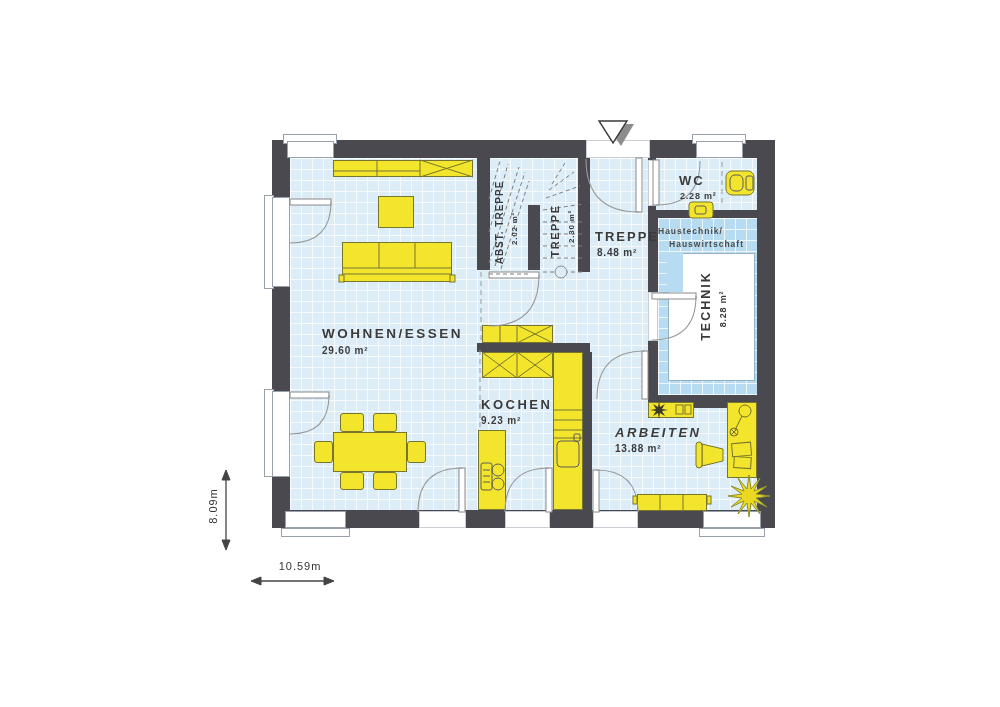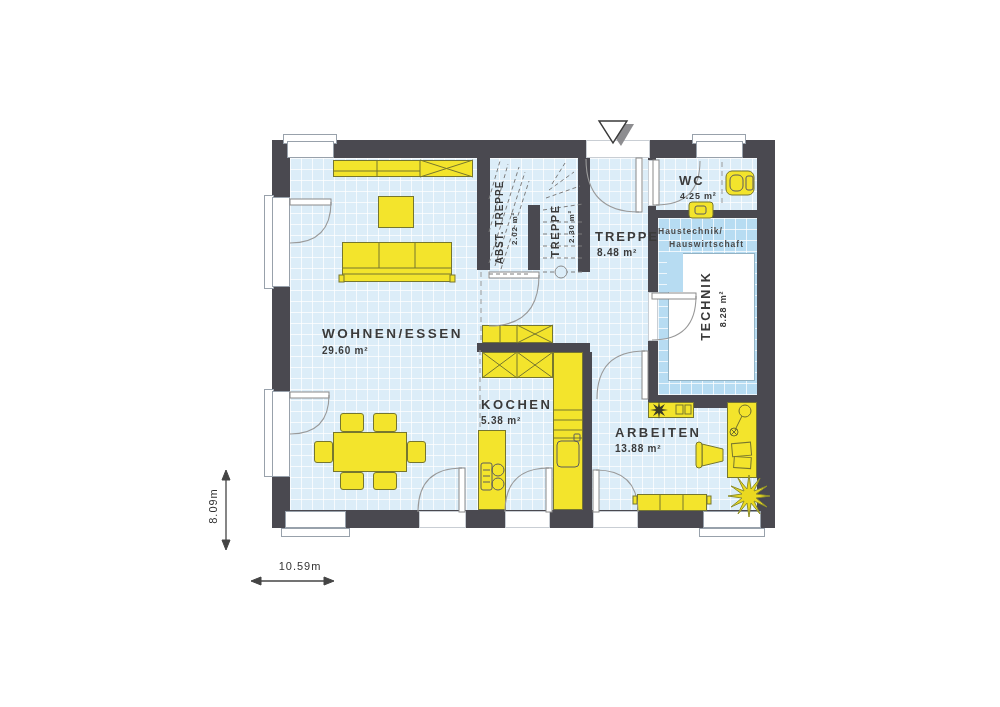--- a/index.html
+++ b/index.html
@@ -206,30 +206,30 @@
       <line x1="256" y1="581" x2="329" y2="581" stroke-width="1.3"></line>
       <polygon points="251,581 261,577 261,585"></polygon>
       <polygon points="334,581 324,577 324,585"></polygon>
     </g>
   </svg>
 
   <div class="lbl room-name" style="left:322px;top:326px;font-size:13.5px;">WOHNEN/ESSEN</div>
   <div class="lbl room-area" style="left:322px;top:345px;">29.60 m²</div>
 
   <div class="lbl room-name" style="left:481px;top:397px;">KOCHEN</div>
-  <div class="lbl room-area" style="left:481px;top:415px;">5.38 m²</div>
+  <div class="lbl room-area" style="left:481px;top:415px;">9.23 m²</div>
 
   <div class="lbl room-name" style="left:595px;top:229px;letter-spacing:2px;">TREPPE</div>
   <div class="lbl room-area" style="left:597px;top:247px;">8.48 m²</div>
 
-  <div class="lbl room-name" style="left:615px;top:425px;">ARBEITEN</div>
+  <div class="lbl room-name" style="left:615px;top:425px;font-style:italic;">ARBEITEN</div>
   <div class="lbl room-area" style="left:615px;top:443px;">13.88 m²</div>
 
   <div class="lbl room-name" style="left:679px;top:173px;letter-spacing:2px;">WC</div>
-  <div class="lbl room-area" style="left:680px;top:191px;font-size:9px;">4.25 m²</div>
+  <div class="lbl room-area" style="left:680px;top:191px;font-size:9px;">2.28 m²</div>
 
   <div class="lbl small-note" style="left:658px;top:226px;width:97px;text-align:left;">Haustechnik/</div>
   <div class="lbl small-note" style="left:658px;top:239px;width:97px;text-align:center;">Hauswirtschaft</div>
 
   <div class="rlbl room-name" style="left:661px;top:299px;width:90px;font-size:12.5px;letter-spacing:2px;">TECHNIK</div>
   <div class="rlbl room-area" style="left:688px;top:304px;width:70px;font-size:9px;">8.28 m²</div>
 
   <div class="rlbl room-name" style="left:444px;top:217px;width:110px;font-size:10px;letter-spacing:1px;">ABST. TREPPE</div>
   <div class="rlbl room-area" style="left:484px;top:224px;width:60px;font-size:8px;">2.02 m²</div>
 

